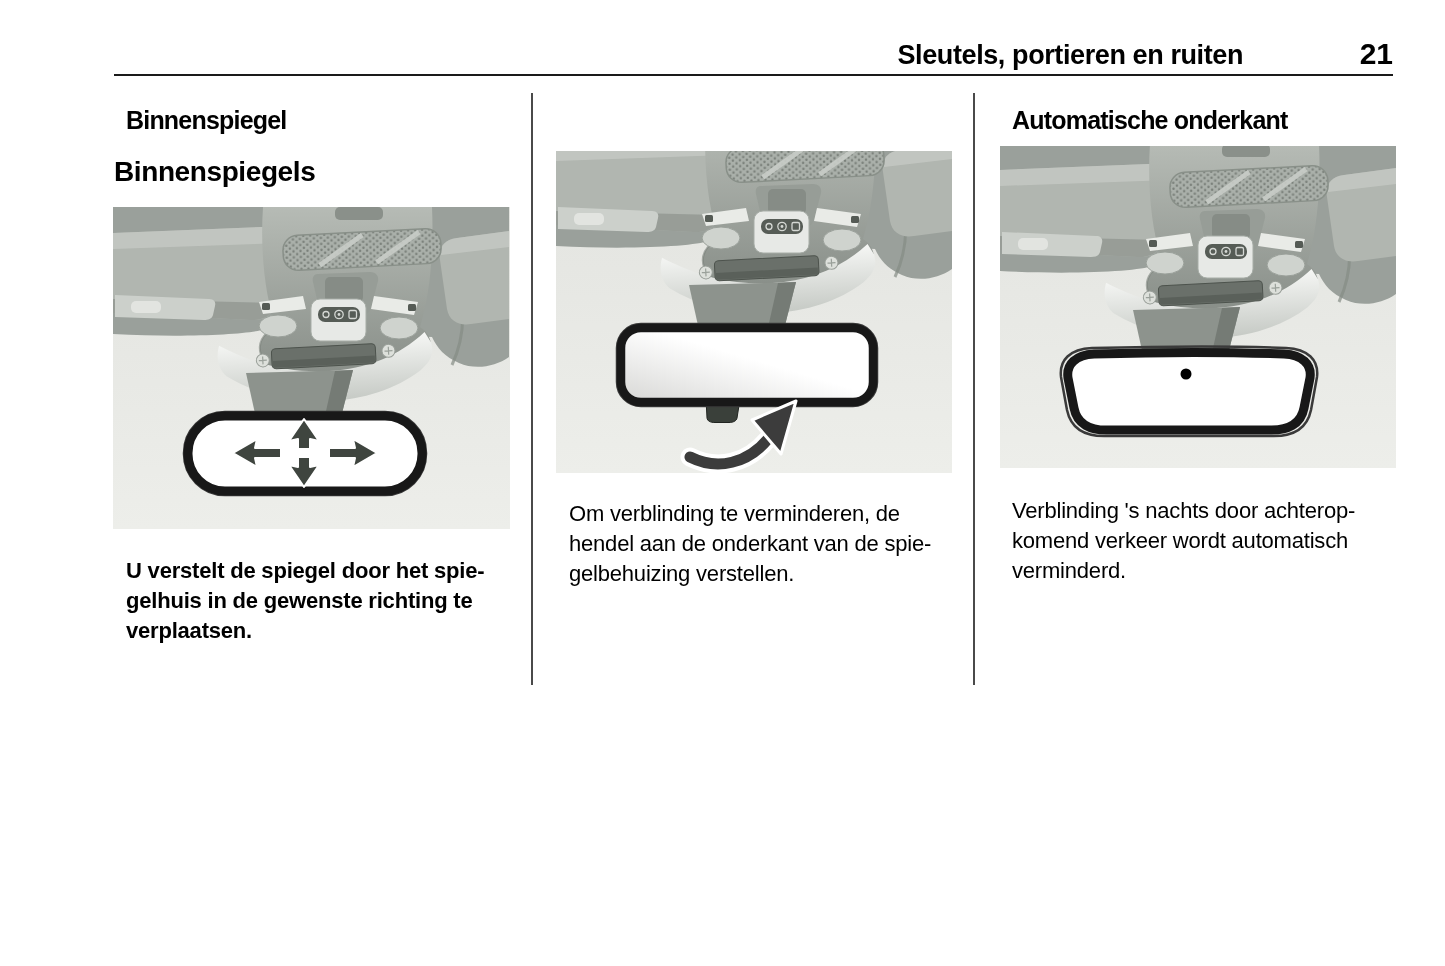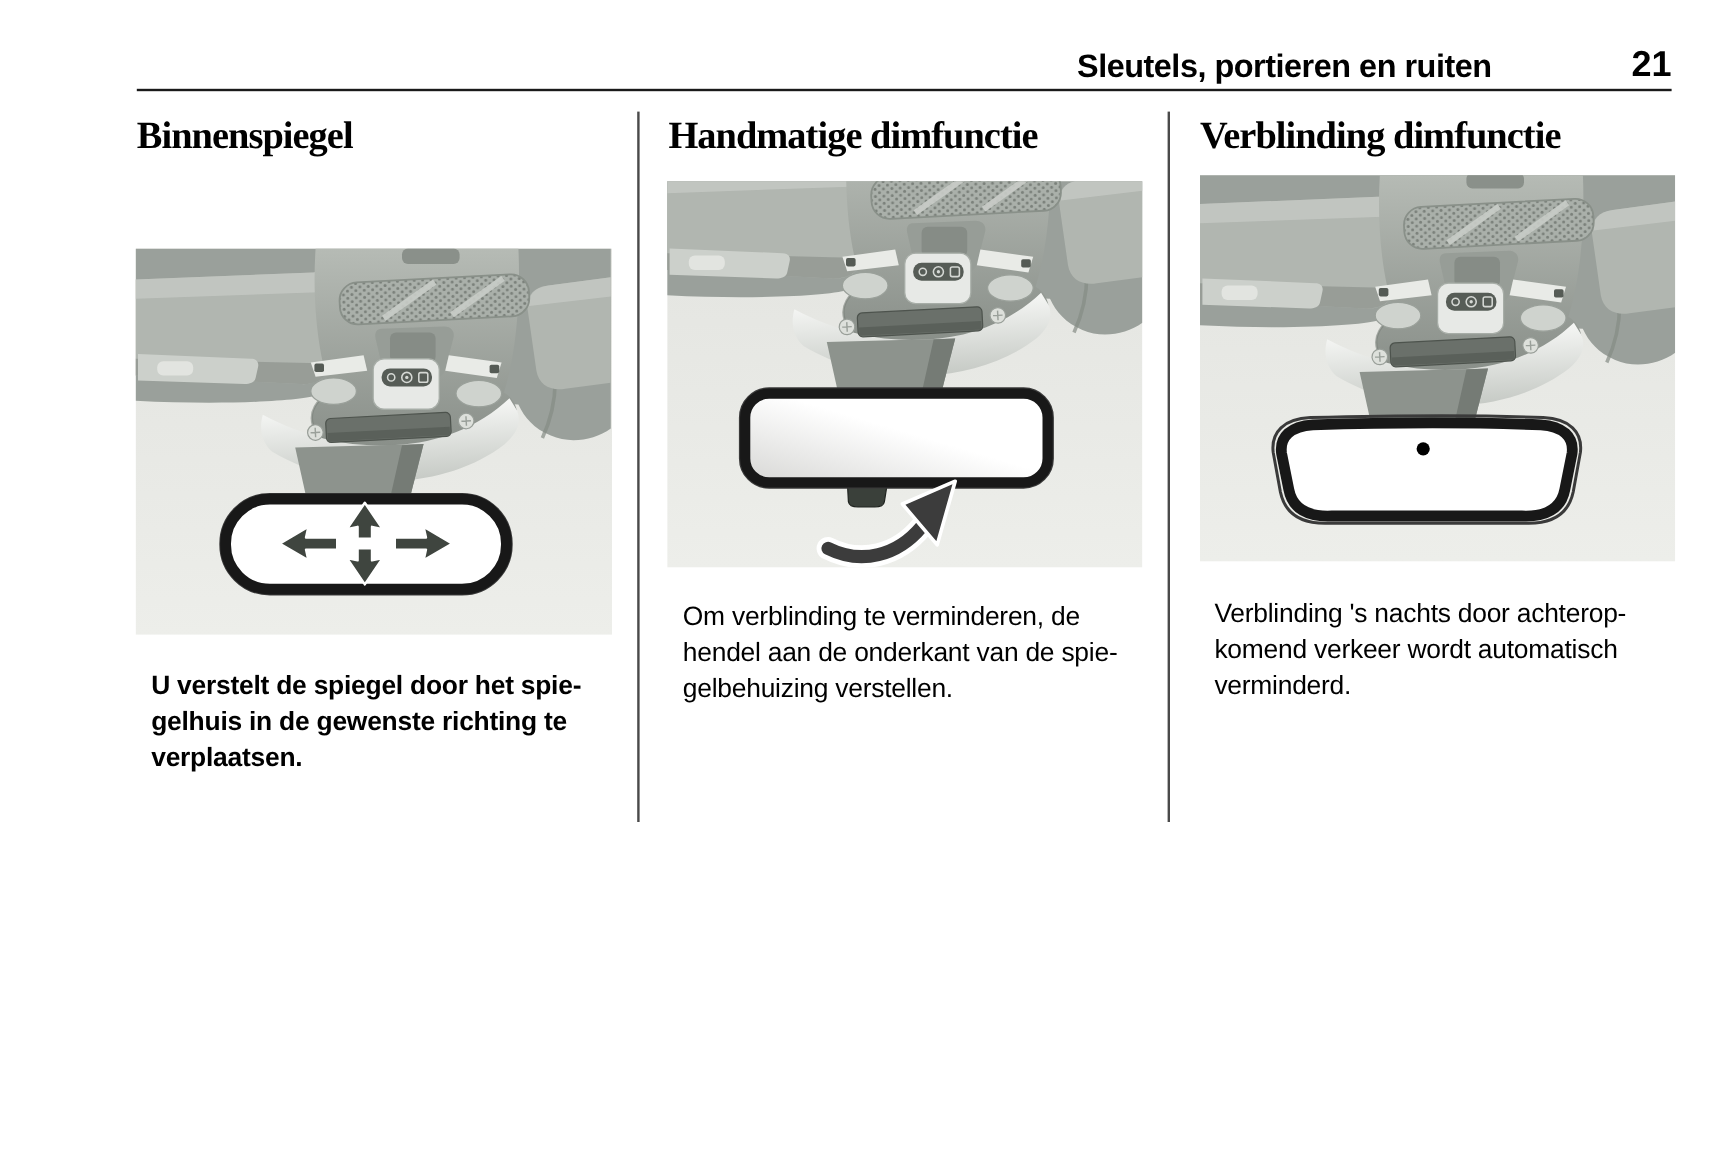--- a/index.html
+++ b/index.html
@@ -5,21 +5,21 @@
   html,body{margin:0;padding:0;background:#fff;}
   .page{position:relative;width:1445px;height:685px;background:#ffffff;
         font-family:"Liberation Sans",sans-serif;color:#000;overflow:hidden;}
   .htitle{position:absolute;top:40px;right:202px;font-size:27px;font-weight:bold;
           letter-spacing:-0.4px;white-space:nowrap;}
   .hnum{position:absolute;top:37px;right:52px;font-size:30px;font-weight:bold;text-align:right;}
   .rule{position:absolute;left:114px;top:74px;width:1279px;height:2px;background:#1a1a1a;}
   .vdiv{position:absolute;top:93px;width:2px;height:826px;background:#4a4a4a;}
   .vdiv1{left:531px;}
   .vdiv2{left:973px;}
-  .col-h{position:absolute;margin:0;font-size:32px;font-weight:bold;letter-spacing:-0.8px;white-space:nowrap;font-family:Liberation Serif, serif;}
+  .col-h{position:absolute;margin:12px;font-size:25px;font-weight:bold;letter-spacing:-0.8px;white-space:nowrap;}
   .col-sub{position:absolute;margin:0;font-size:28px;font-weight:bold;letter-spacing:-0.4px;white-space:nowrap;}
   .body-text{position:absolute;margin:12px;font-size:22px;line-height:30px;letter-spacing:-0.2px;white-space:pre;}
   .fig{position:absolute;display:block;}
   .h1c1{left:114px;top:94px;}
   .h2c1{left:114px;top:156px;}
   .h1c2{left:557px;top:94px;}
   .h1c3{left:1000px;top:94px;}
   .figc1{left:113px;top:207px;}
   .figc2{left:556px;top:151px;}
   .figc3{left:1000px;top:146px;}
@@ -117,62 +117,62 @@
   <header>
     <div class="htitle">Sleutels, portieren en ruiten</div>
     <div class="hnum">21</div>
   </header>
   <div class="rule"></div>
 
   <div class="vdiv vdiv1"></div>
   <div class="vdiv vdiv2"></div>
 
   <h1 class="col-h h1c1">Binnenspiegel</h1>
+  <h2 class="col-sub h2c1">Binnenspiegels</h2>
 
   <svg class="fig figc1" width="397" height="322" viewBox="0 0 397 322">
     <rect width="397" height="322" fill="url(#gbg)"></rect>
     <use href="#console-scene"></use>
     <g>
       <rect x="71" y="205" width="242" height="83" rx="41" fill="none" stroke="#3a3a3a" stroke-width="2.5"></rect>
       <rect x="75" y="209" width="234" height="75" rx="37" fill="#ffffff" stroke="#181818" stroke-width="9"></rect>
     </g>
     <g fill="#3f453f" stroke="#ffffff" stroke-width="2" stroke-linejoin="round">
       <path d="M191,212 L176,234 L185,232 L185,242 L197,242 L197,232 L206,234 Z"></path>
       <path d="M191,280 L176,258 L185,260 L185,250 L197,250 L197,260 L206,258 Z"></path>
       <path d="M120,246 L144,232 L142,241 L168,241 L168,251 L142,251 L144,260 Z"></path>
       <path d="M264,246 L240,232 L242,241 L216,241 L216,251 L242,251 L240,260 Z"></path>
     </g>
   </svg>
 
   <p class="body-text pc1">U verstelt de spiegel door het spie-
 gelhuis in de gewenste richting te
 verplaatsen.</p>
 
-  <h1 class="col-h h1c2">Handmatige dimfunctie</h1>
 
   <svg class="fig figc2" width="396" height="322" viewBox="0 0 396 322">
     <rect width="396" height="322" fill="url(#gbg)"></rect>
     <use href="#console-scene" y="-32"></use>
     <path d="M150,248 L184,248 L181,267 C180.5,270 177,271.5 173,271.5 L159,271.5 C154,271.5 151.5,270 151,267 Z" fill="#3a403a" stroke="#202420"></path>
     <g>
       <rect x="61" y="173" width="260" height="82" rx="24" fill="none" stroke="#3a3a3a" stroke-width="2.5"></rect>
       <rect x="65" y="177" width="252" height="74" rx="20" fill="url(#gm2)" stroke="#181818" stroke-width="8.5"></rect>
     </g>
     <g>
       <path d="M134,306 C162,320 192,312 212,288" fill="none" stroke="#ffffff" stroke-width="19" stroke-linecap="round"></path>
       <path d="M134,306 C162,320 192,312 212,288" fill="none" stroke="#3c3c3c" stroke-width="11" stroke-linecap="round"></path>
       <path d="M240,250 L196,269 L225,303 Z" fill="#3c3c3c" stroke="#ffffff" stroke-width="3" stroke-linejoin="round"></path>
     </g>
   </svg>
 
   <p class="body-text pc2">Om verblinding te verminderen, de
 hendel aan de onderkant van de spie-
 gelbehuizing verstellen.</p>
 
-  <h1 class="col-h h1c3">Verblinding dimfunctie</h1>
+  <h1 class="col-h h1c3">Automatische onderkant</h1>
 
   <svg class="fig figc3" width="396" height="322" viewBox="0 0 396 322">
     <rect width="396" height="322" fill="url(#gbg)"></rect>
     <use href="#console-scene" y="-2"></use>
     <g>
       <path d="M92,202 C170,200 240,200 286,202 C308,203 319,214 317,231 L311,264 C307,283 292,291 270,290 L108,290 C86,291 71,283 67,264 L61,231 C59,214 70,203 92,202 Z" fill="none" stroke="#3a3a3a" stroke-width="2.5"></path>
       <path d="M94,208 C160,206 230,206 284,208 C302,209 312,218 310,232 L304,262 C301,278 288,285 268,284 L110,284 C90,285 77,278 74,262 L68,232 C66,218 76,209 94,208 Z" fill="#ffffff" stroke="#181818" stroke-width="9"></path>
     </g>
     <circle cx="186" cy="228" r="5.5" fill="#000000"></circle>
   </svg>

